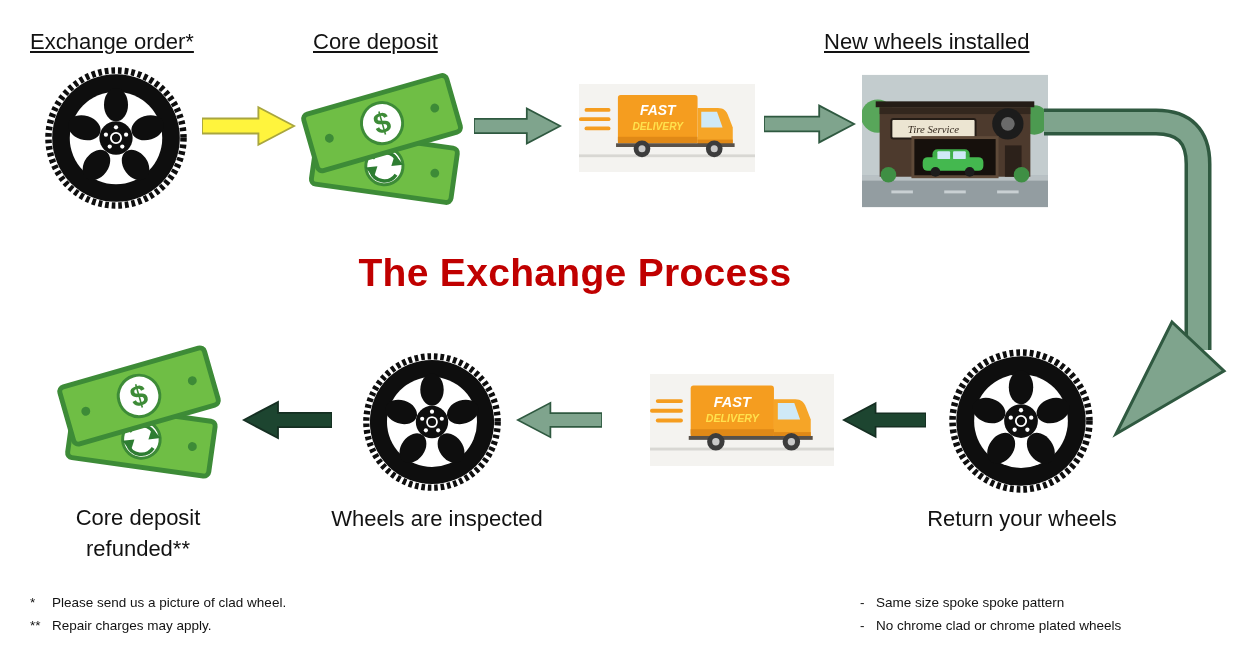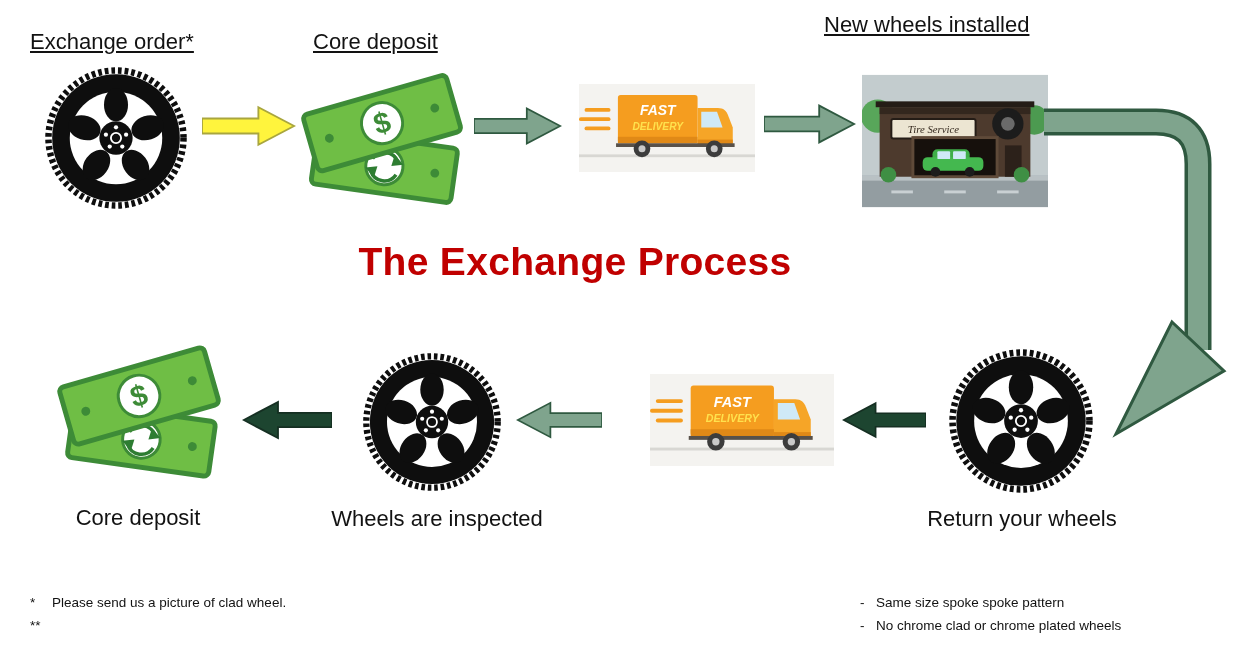--- a/index.html
+++ b/index.html
@@ -112,21 +112,21 @@
         <circle cx="68" cy="70" r="3.8" fill="#C9C9C9"></circle>
       <circle cx="146" cy="70" r="9" fill="#3C3C3C"></circle>
         <circle cx="146" cy="70" r="3.8" fill="#C9C9C9"></circle>
     </g>
   </svg>
 
   <svg class="abs" style="left:764px;top:103px" width="92" height="42" viewBox="0 0 100 44">
     <polygon points="0,14 60,14 60,2 98,22 60,42 60,30 0,30" stroke="#2F5940" stroke-width="2" fill="#7FA48D"></polygon>
   </svg>
 
-  <div class="abs step-label" style="left:824px;top:12px">New wheels installed</div>
+  <div class="abs step-label" style="left:824px;top:29px">New wheels installed</div>
 
   <svg class="abs" style="left:862px;top:74px" width="186" height="134" viewBox="0 0 190 135">
     <rect width="190" height="135" fill="#C3CCCE"></rect>
     <circle cx="16" cy="42" r="17" fill="#58A65A"></circle>
     <circle cx="176" cy="46" r="15" fill="#4C9A50"></circle>
     <rect x="0" y="103" width="190" height="32" fill="#939DA1"></rect>
     <rect x="0" y="103" width="190" height="5" fill="#B9C1C4"></rect>
     <rect x="30" y="118" width="22" height="3" fill="#C9D0D3"></rect>
     <rect x="84" y="118" width="22" height="3" fill="#C9D0D3"></rect>
     <rect x="138" y="118" width="22" height="3" fill="#C9D0D3"></rect>
@@ -151,21 +151,21 @@
     <circle cx="27" cy="102" r="8" fill="#3F8F44"></circle>
     <circle cx="163" cy="102" r="8" fill="#3F8F44"></circle>
   </svg>
 
   <svg class="abs" style="left:1038px;top:96px" width="210" height="360" viewBox="0 0 210 360">
     <path d="M 6 26 L 118 26 Q 160 26 160 68 L 160 254" fill="none" stroke="#2F5940" stroke-width="27"></path>
     <path d="M 6 26 L 118 26 Q 160 26 160 68 L 160 254" fill="none" stroke-width="20" stroke="#7FA48D"></path>
     <polygon points="134,226 186,275 78,338" stroke="#2F5940" stroke-width="3" fill="#7FA48D"></polygon>
   </svg>
 
-  <div class="abs title" style="left: 275px; top: 240px; width: 600px; color: rgb(192, 0, 0);">The Exchange Process</div>
+  <div class="abs title" style="left: 275px; top: 251px; width: 600px; color: rgb(192, 0, 0);">The Exchange Process</div>
 
   <svg class="abs" style="left:46px;top:338px" width="188" height="151" viewBox="0 0 190 152">
       <use href="#money-sym"></use>
     </svg>
 
   <svg class="abs" style="left:242px;top:399px" width="90" height="42" viewBox="0 0 100 44">
     <polygon points="100,14 40,14 40,2 2,22 40,42 40,30 100,30" stroke="#152F22" stroke-width="2" fill="#1D4530"></polygon>
   </svg>
 
   <svg class="abs" style="left:360px;top:350px" width="144" height="144" viewBox="0 0 160 160">
@@ -203,33 +203,35 @@
   <svg class="abs" style="left:842px;top:399px" width="84" height="42" viewBox="0 0 100 44">
     <polygon points="100,14 40,14 40,2 2,22 40,42 40,30 100,30" stroke="#152F22" stroke-width="2" fill="#1D4530"></polygon>
   </svg>
 
   <svg class="abs" style="left:946px;top:346px" width="150" height="150" viewBox="0 0 160 160">
       <use href="#wheel-sym"></use>
     </svg>
 
   <div class="abs caption" style="left:27px;top:502px;width:222px">
     <div>Core deposit</div>
+    <div>refunded**</div>
   </div>
 
   <div class="abs caption" style="left:892px;top:503px;width:260px">Return your wheels</div>
 
   <div class="abs caption" style="left:307px;top:503px;width:260px">Wheels are inspected</div>
 
   <div class="abs fns fns-left" style="left:30px;top:592px">
     <div class="fn">
       <span class="marker">*</span>
       <span>Please send us a picture of clad wheel.</span>
     </div>
     <div class="fn">
       <span class="marker">**</span>
+      <span>Repair charges may apply.</span>
     </div>
   </div>
 
   <div class="abs fns fns-right" style="left:860px;top:592px">
     <div class="fn">
       <span class="marker">-</span>
       <span>Same size spoke spoke pattern</span>
     </div>
     <div class="fn">
       <span class="marker">-</span>

